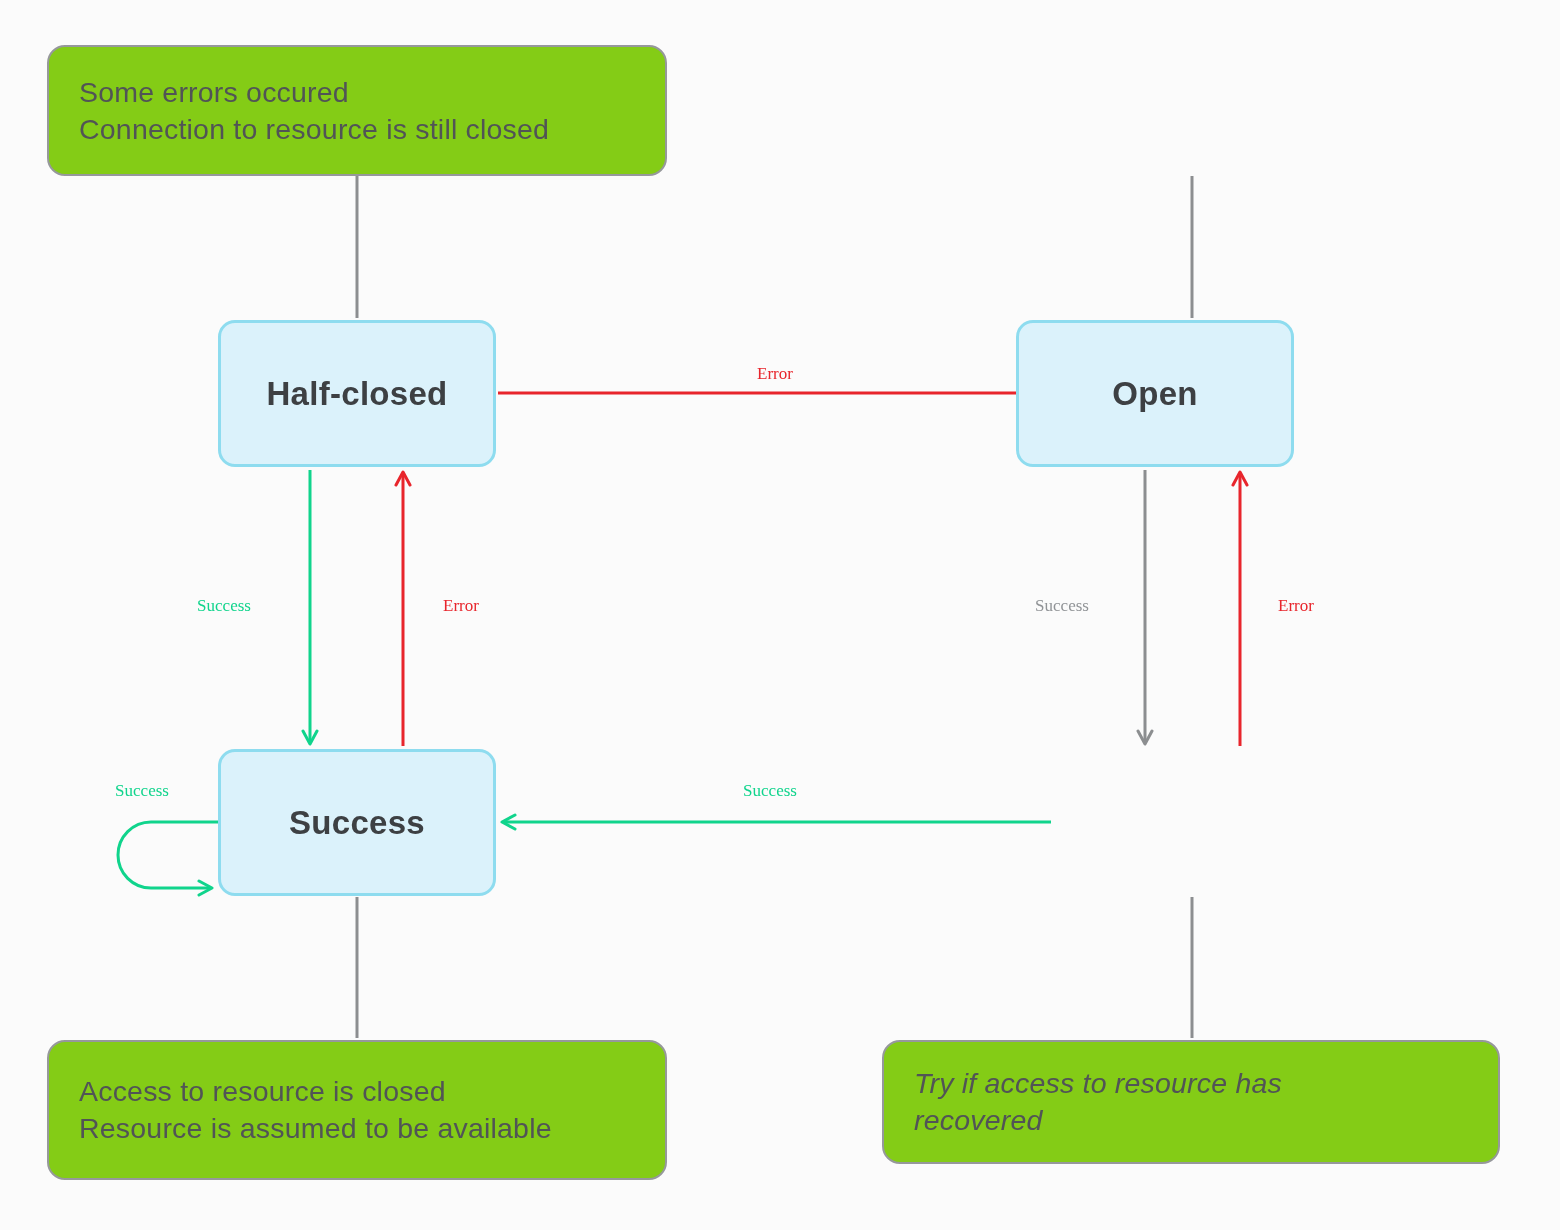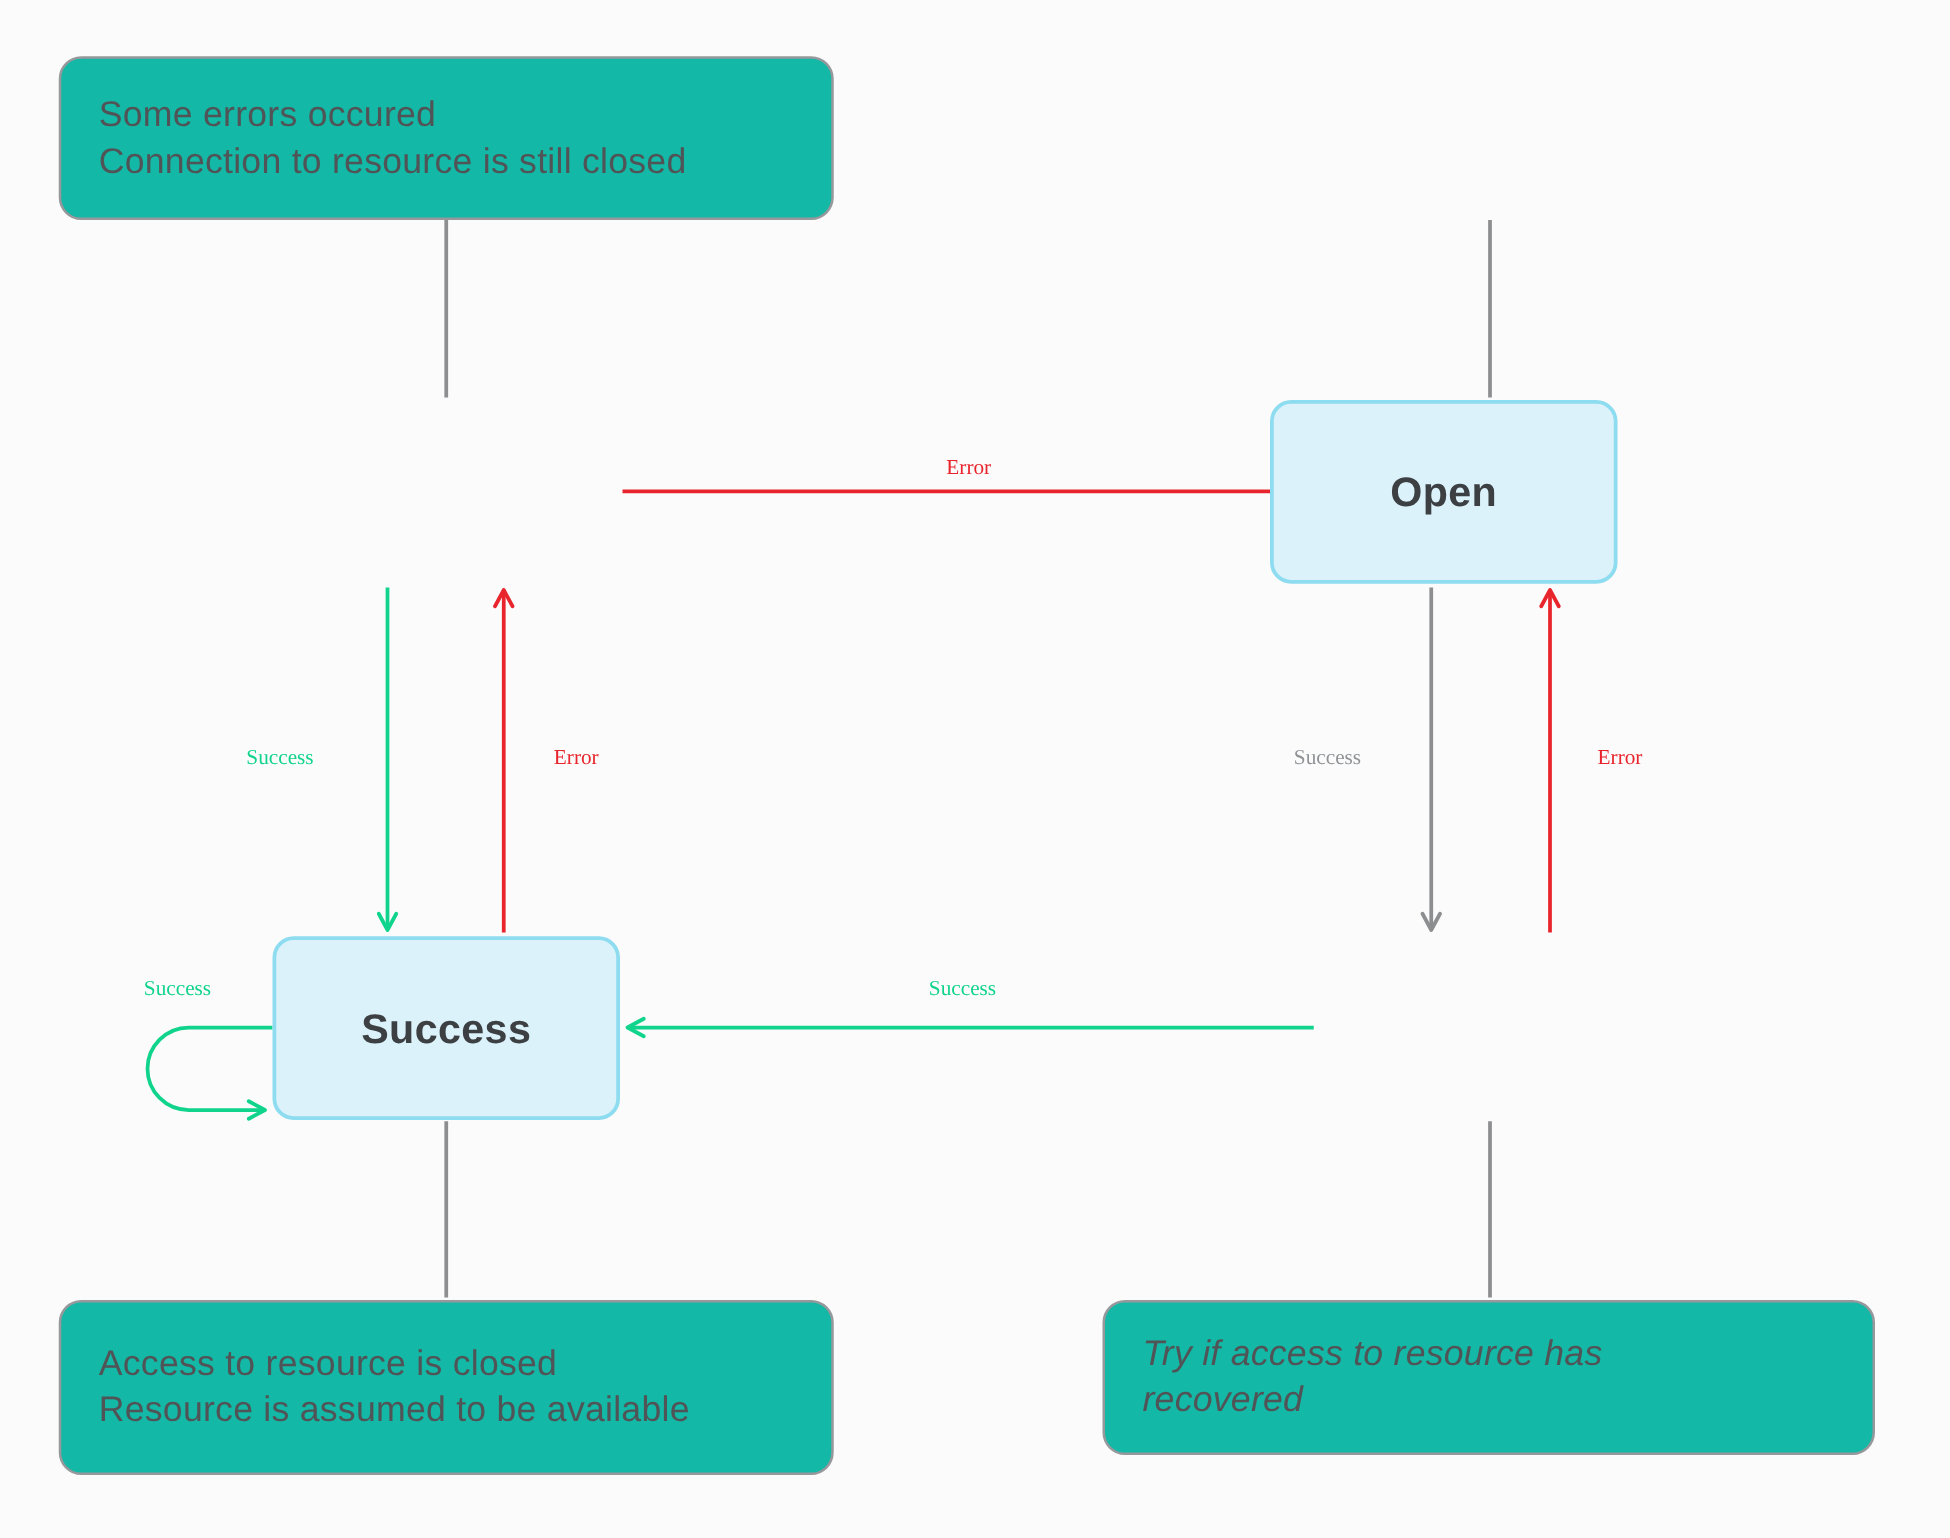--- a/index.html
+++ b/index.html
@@ -23,21 +23,21 @@
   svg.wires {
     position: absolute;
     left: 0; top: 0;
     pointer-events: none;
   }
   .note {
     position: absolute;
     box-sizing: border-box;
     border: 2.5px solid #96989b;
     border-radius: 18px;
-    background: #14b8a6;
+    background: #84cc16;
     display: flex;
     flex-direction: column;
     justify-content: center;
     padding: 0 30px;
     font-size: 28.5px;
     line-height: 37px;
     color: #515456;
     letter-spacing: 0.2px;
   }
   .note-tl { left: 47px;  top: 45px;   width: 620px; height: 131px; }
@@ -133,20 +133,23 @@
   <div class="note note-bl">
     <div>Access to resource is closed</div>
     <div>Resource is assumed to be available</div>
   </div>
 
   <div class="note note-br">
     <div>Try if access to resource has</div>
     <div>recovered</div>
   </div>
 
+  <div class="state state-half-closed">
+    <span>Half-closed</span>
+  </div>
   <div class="state state-open">
     <span>Open</span>
   </div>
   <div class="state state-closed">
     <span>Success</span>
   </div>
 
   <span class="edge-label lbl-red lbl-error-top">Error</span>
 
   <span class="edge-label lbl-green lbl-success-left">Success</span>

